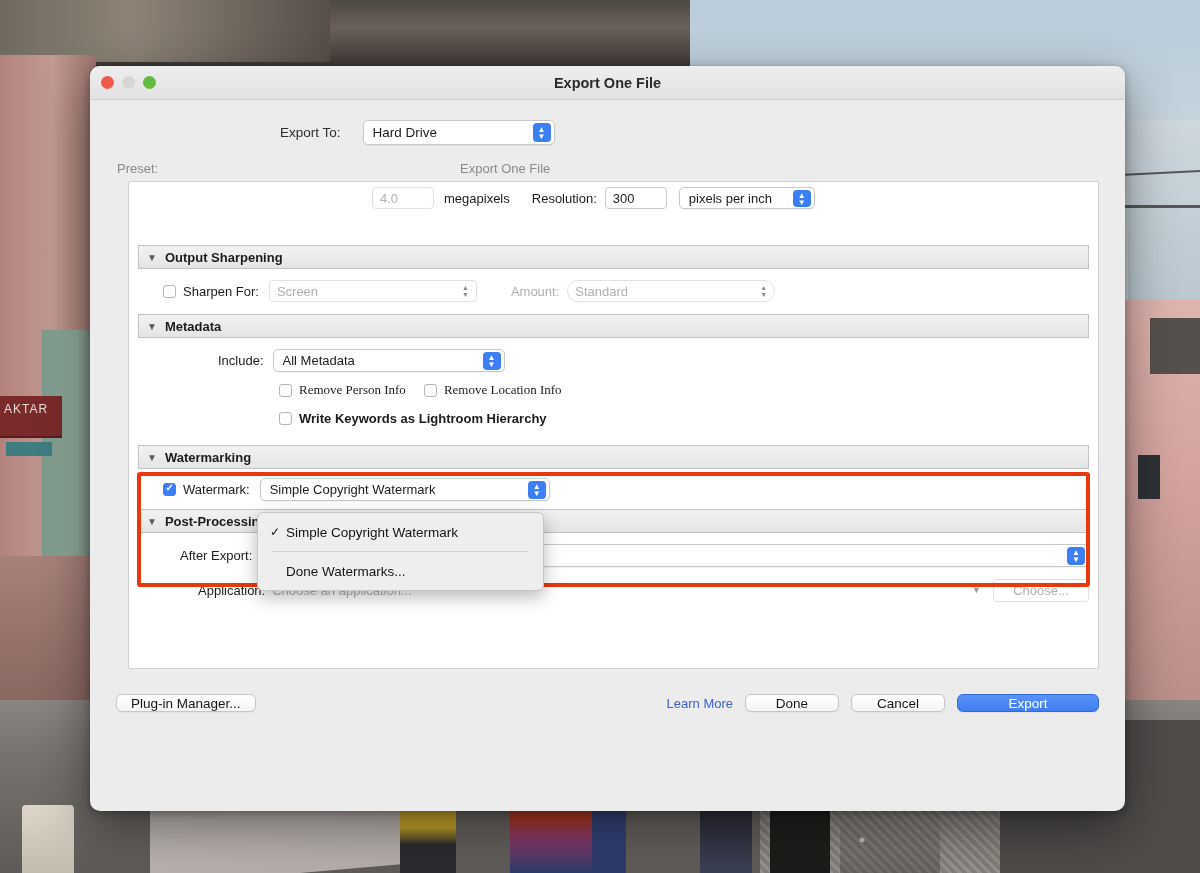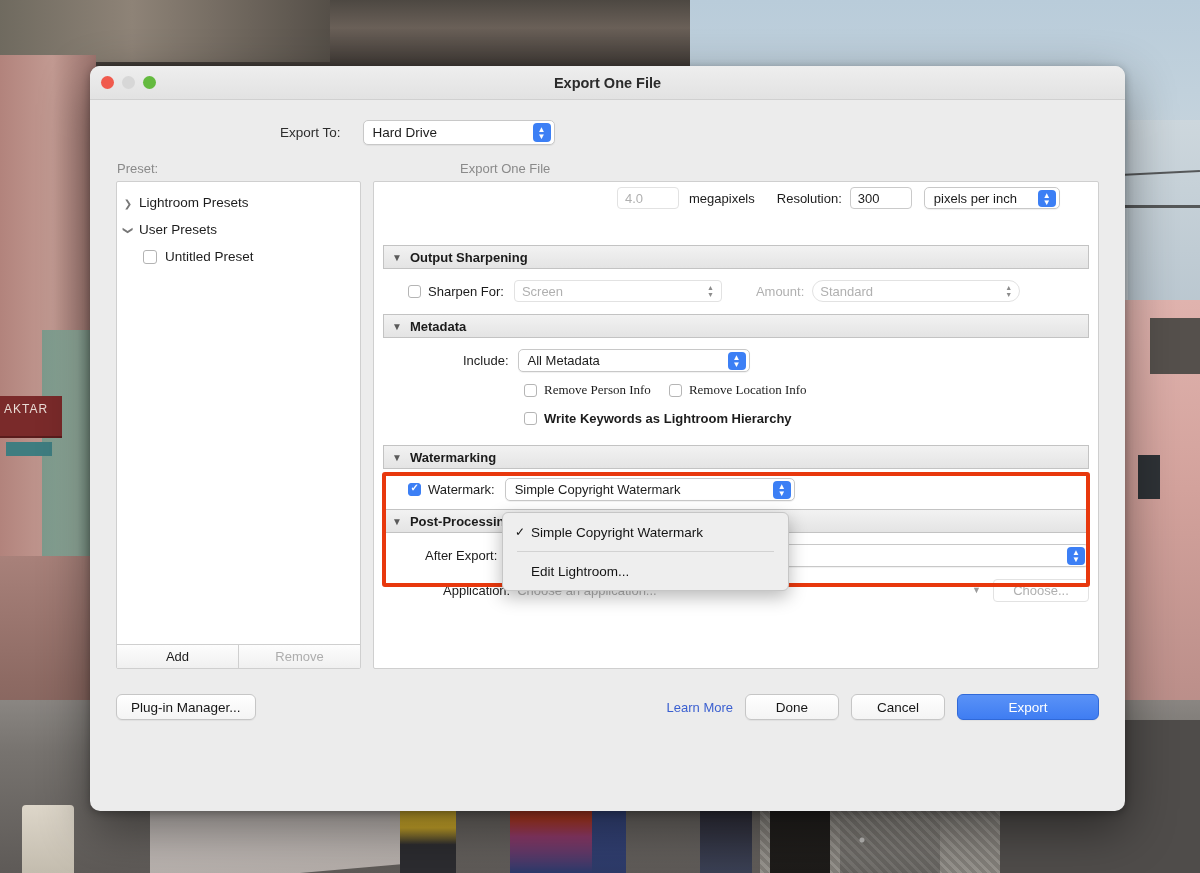--- a/index.html
+++ b/index.html
@@ -231,21 +231,21 @@
     height: 28px; display: flex; align-items: center; font-size: 13.5px;
     color: #141414; padding-left: 12px;
   }
   .menu-check { width: 16px; font-size: 12px; }
   .menu-sep { height: 1px; background: #d2d2d2; margin: 5px 14px; }
 
   
   #footer { display: flex; align-items: center; padding: 25px 26px 0 26px; }
   .btn {
     background: linear-gradient(to bottom,#ffffff,#f4f4f4); border: 1px solid #c6c6c6;
-    border-radius: 6px; height: 26px; display: flex; align-items: center; justify-content: center;
+    border-radius: 6px; height: 18px; display: flex; align-items: center; justify-content: center;
     font-size: 13.5px; color: #161616; padding: 0 14px; box-shadow: 0 1px 1px rgba(0,0,0,.05);
   }
   .btn.primary {
     background: linear-gradient(to bottom,#5a92f7,#3f7df2); border-color: #3069d8; color: #fff;
     min-width: 142px;
   }
   #footer-right { margin-left: auto; display: flex; align-items: center; gap: 12px; }
   .link { font-size: 13px; color: #3a5fd0; }
 </style>
 </head>
@@ -304,44 +304,20 @@
     </div>
   </div>
 
   <div id="preset-row">
     <div id="preset-label">Preset:</div>
     <div id="preset-value">Export One File</div>
   </div>
 
   <div id="body-wrap">
 
-    <div id="sidebar">
-      <div id="sidebar-list">
-
-        <div class="tree-row">
-          <span class="chev right"></span>
-          <span>Lightroom Presets</span>
-        </div>
-
-        <div class="tree-row">
-          <span class="chev down"></span>
-          <span>User Presets</span>
-        </div>
-
-        <div class="tree-row child">
-          <span class="cbox"></span>
-          <span>Untitled Preset</span>
-        </div>
-
-      </div>
-      <div id="sidebar-buttons">
-        <div class="sb-btn">Add</div>
-        <div class="sb-btn disabled">Remove</div>
-      </div>
-    </div>
 
     <div id="panel">
 
       <div id="clipped">
         <div id="clipped-inner">
           <div class="row" style="margin-top:12px; padding-left:234px;">
             <div class="field disabled" style="width:62px; justify-content:flex-start;">
               <span>4.0</span>
             </div>
             <span style="font-size:13px; margin-left:10px; color:#1c1c1c;">megapixels</span>
@@ -458,21 +434,21 @@
 
       <div id="highlight"></div>
 
       <div id="wm-popup">
         <div class="menu-item">
           <span class="menu-check">✓</span>
           <span>Simple Copyright Watermark</span>
         </div>
         <div class="menu-sep"></div>
         <div class="menu-item" style="padding-left:28px;">
-          <span>Edit Lightroom...</span>
+          <span>Done Watermarks...</span>
         </div>
       </div>
 
     </div>
   </div>
 
   <div id="footer">
     <div class="btn">Plug-in Manager...</div>
     <div id="footer-right">
       <span class="link">Learn More</span>

